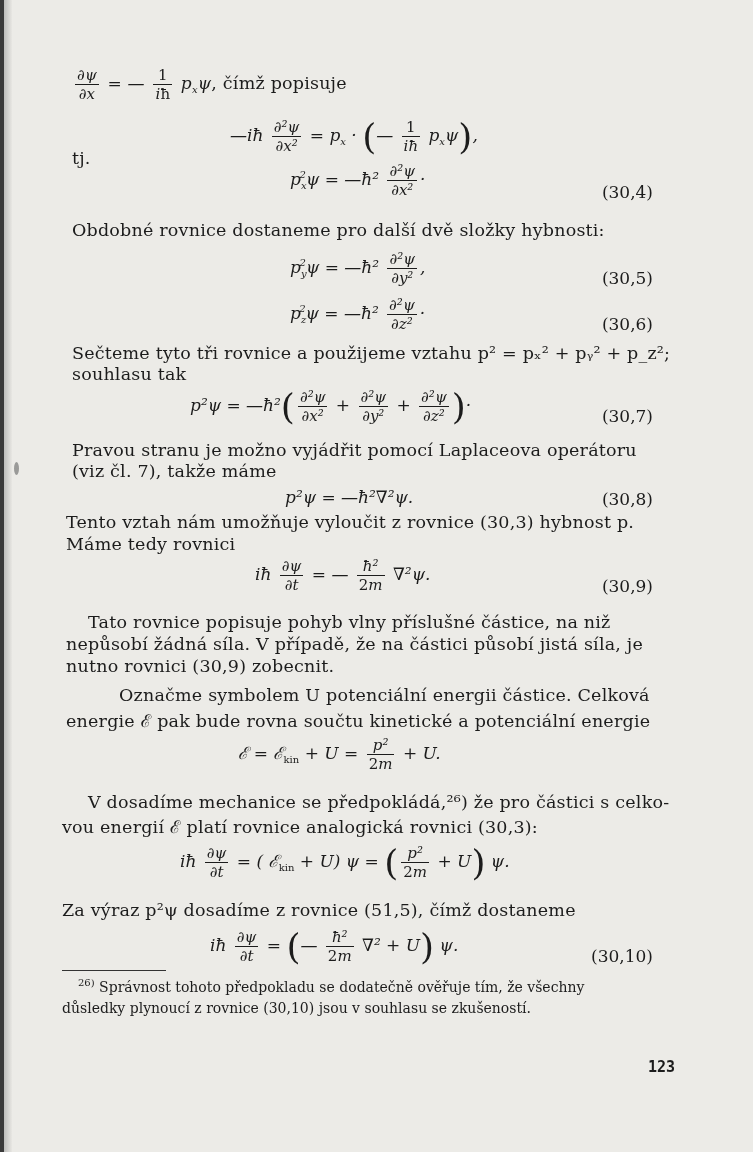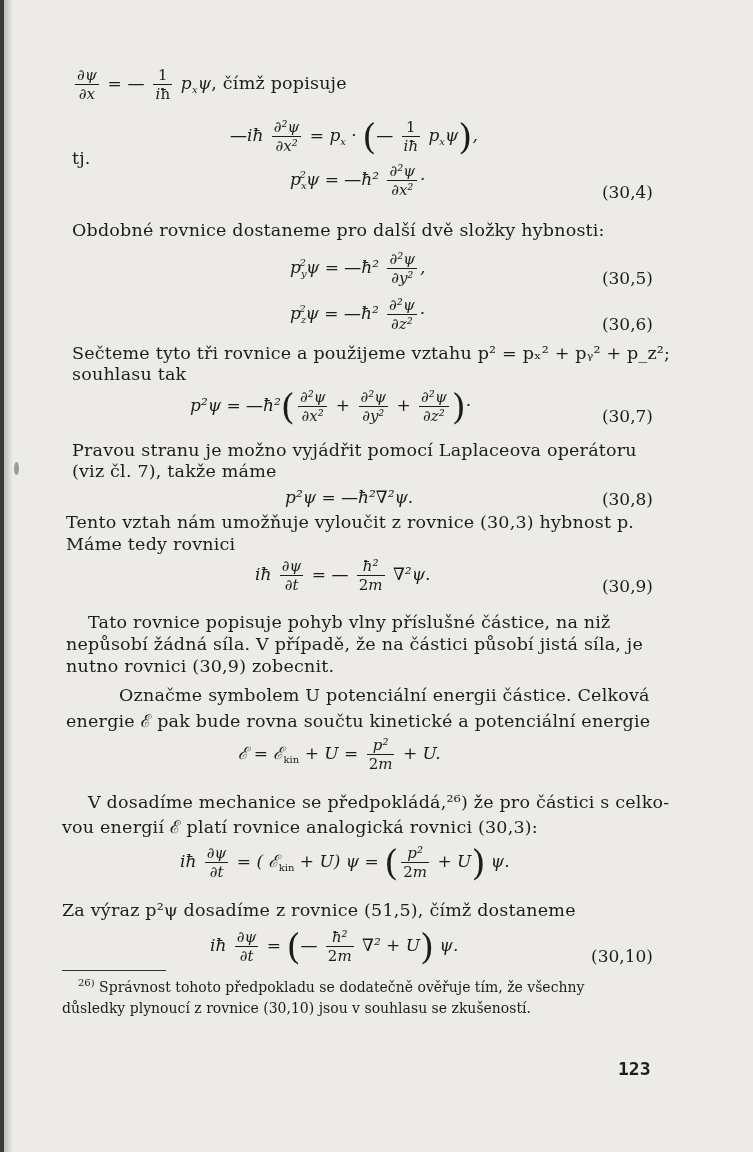--- a/index.html
+++ b/index.html
@@ -15,21 +15,21 @@
   .line { position:absolute; font-size:17.5px; white-space:nowrap; letter-spacing:0.2px; }
   .eq { position:absolute; font-size:17px; white-space:nowrap; font-style:italic; }
   .eqno { position:absolute; right:100px; font-size:17px; font-style:normal; }
   .frac { display:inline-block; vertical-align:middle; text-align:center; margin:0 3px; }
   .frac .num { display:block; border-bottom:1px solid #1c1c1c; padding:0 2px; font-size:15px; line-height:18px; }
   .frac .den { display:block; padding:0 2px; font-size:15px; line-height:18px; }
   .big { font-size:36px; font-style:normal; vertical-align:middle; font-weight:300; }
   sup, sub { font-size:10px; }
   .footrule { position:absolute; left:62px; top:970px; width:104px; border-top:1px solid #333; }
   .foot { position:absolute; font-size:14px; white-space:nowrap; }
-  .pagenum { position:absolute; left:618px; top:1058px; font-size:18px; font-family:"DejaVu Sans Mono","Liberation Mono",monospace; font-weight:bold; }
+  .pagenum { position:absolute; left:648px; top:1058px; font-size:15px; font-family:"DejaVu Sans Mono","Liberation Mono",monospace; font-weight:bold; }
   .up { font-style:normal; }
 </style>
 </head>
 <body>
 
 <div class="edge"></div>
 <div class="edge2"></div>
 <div class="smudge"></div>
 
 <div class="line" style="left:72px;top:66px;">

